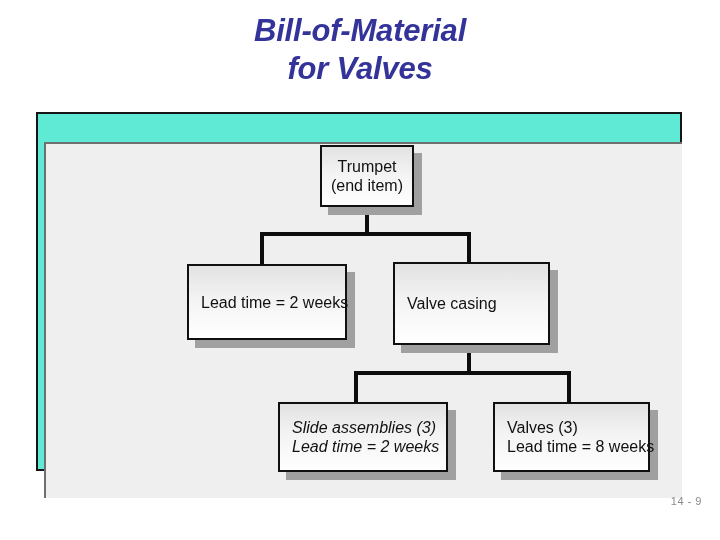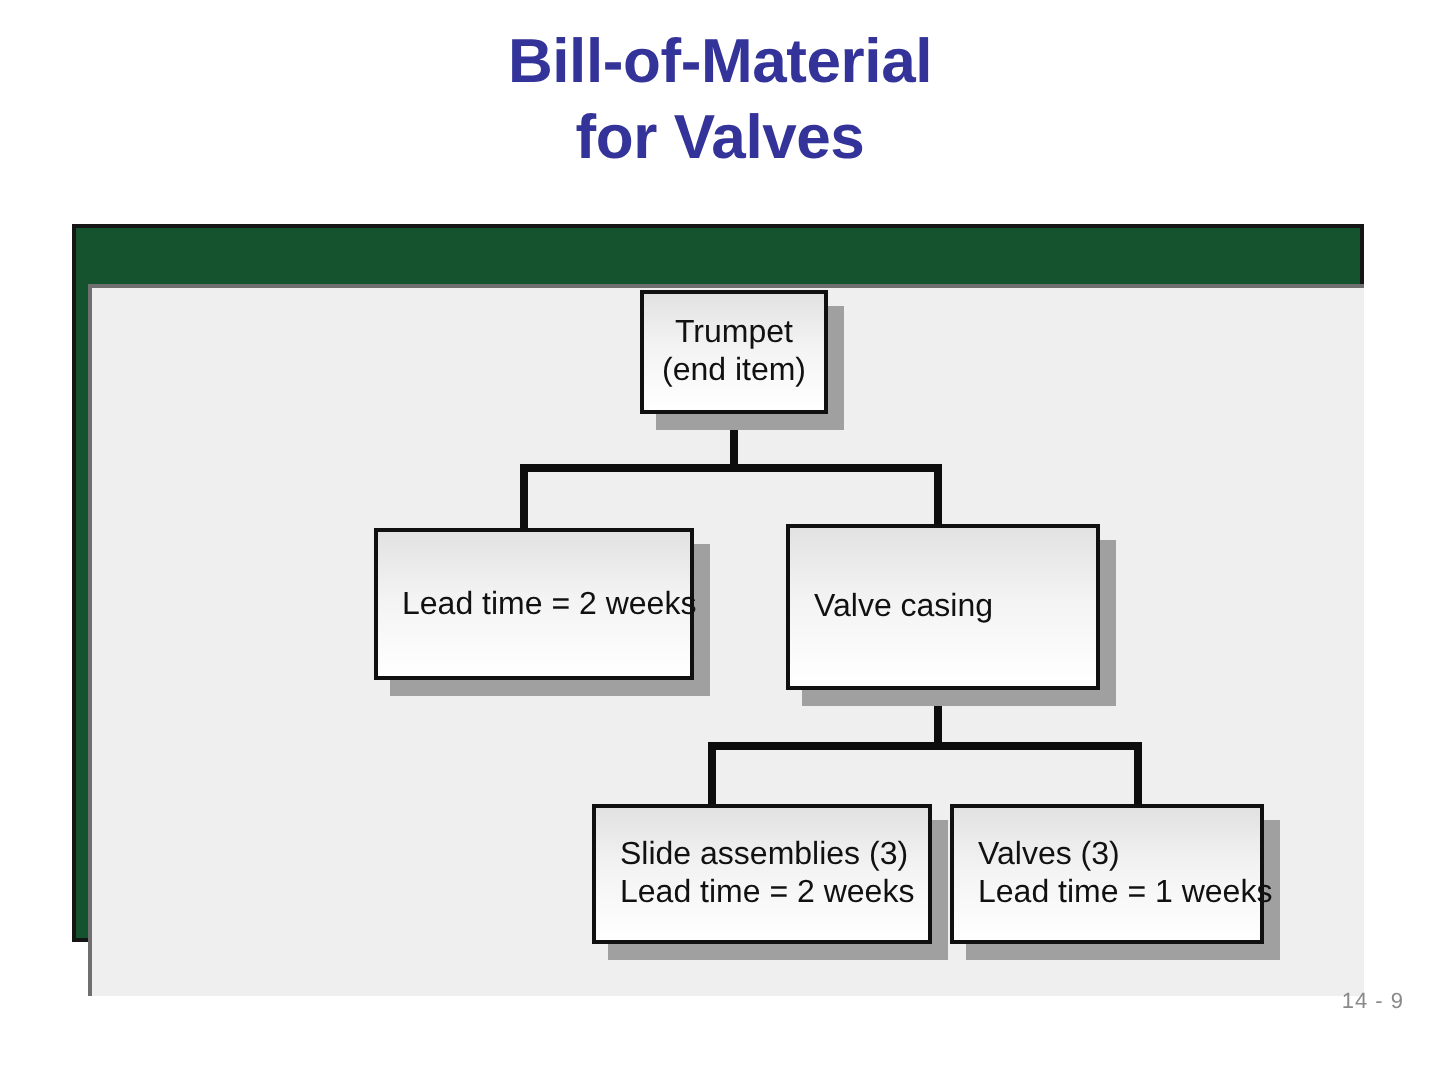--- a/index.html
+++ b/index.html
@@ -18,33 +18,34 @@
   
   #slide-title {
     position: absolute;
     left: 0;
     top: 12px;
     width: 720px;
     text-align: center;
     color: #333399;
     font-size: 31px;
     font-weight: bold;
+    font-style: italic;
     line-height: 38px;
     letter-spacing: -0.2px;
   }
 
   
   #bom-figure {
     position: absolute;
     left: 36px;
     top: 112px;
     width: 646px;
     height: 359px;
     border: 2px solid #151515;
-    background: #14532d;
+    background: #5eead4;
     box-sizing: border-box;
   }
   #figure-canvas {
     position: absolute;
     left: 6px;
     top: 28px;
     width: 638px;
     height: 356px;
     background: #efefef;
     border-left: 2px solid #6f6f6f;
@@ -87,22 +88,22 @@
     white-space: nowrap;
   }
   .node.center .box { align-items: center; }
   .node.center .line { text-align: center; }
   .node.left .box { align-items: flex-start; padding-left: 12px; }
 
   
   #node-trumpet        { left: 274px; top: 1px;   width: 94px;  height: 62px; }
   #node-bell           { left: 141px; top: 120px; width: 160px; height: 76px; }
   #node-valve-casing   { left: 347px; top: 118px; width: 157px; height: 83px; border-radius: 20px; }
-  #node-slide          { left: 250px; top: 258px; width: 170px; height: 70px; }
-  #node-valves         { left: 429px; top: 258px; width: 157px; height: 70px; }
+  #node-slide          { left: 232px; top: 258px; width: 170px; height: 70px; font-style: italic; }
+  #node-valves         { left: 447px; top: 258px; width: 157px; height: 70px; }
 
   
   .conn {
     position: absolute;
     background: #0d0d0d;
   }
   .conn.v { width: 4px; }
   .conn.h { height: 4px; }
 
   
@@ -174,20 +175,20 @@
       <div class="box">
         <div class="line">Slide assemblies (3)</div>
         <div class="line">Lead time = 2 weeks</div>
       </div>
     </div>
 
     <div class="node left" id="node-valves">
       <div class="shadow"></div>
       <div class="box">
         <div class="line">Valves (3)</div>
-        <div class="line">Lead time = 1 weeks</div>
+        <div class="line">Lead time = 8 weeks</div>
       </div>
     </div>
 
   </div>
 </div>
 
 <div id="page-number">14 - 9</div>
 
 </body></html>

